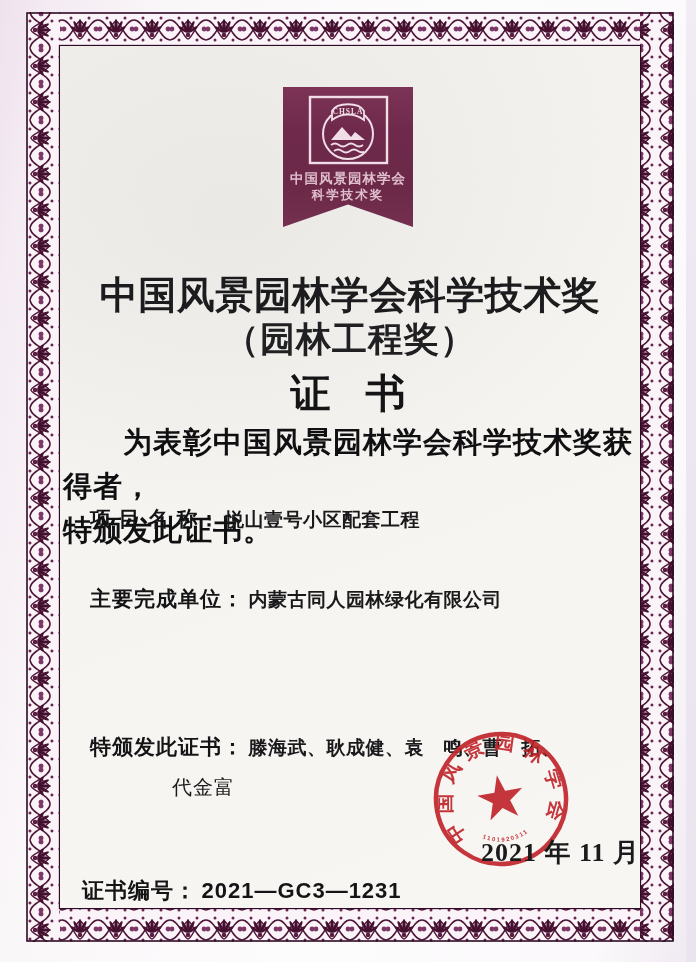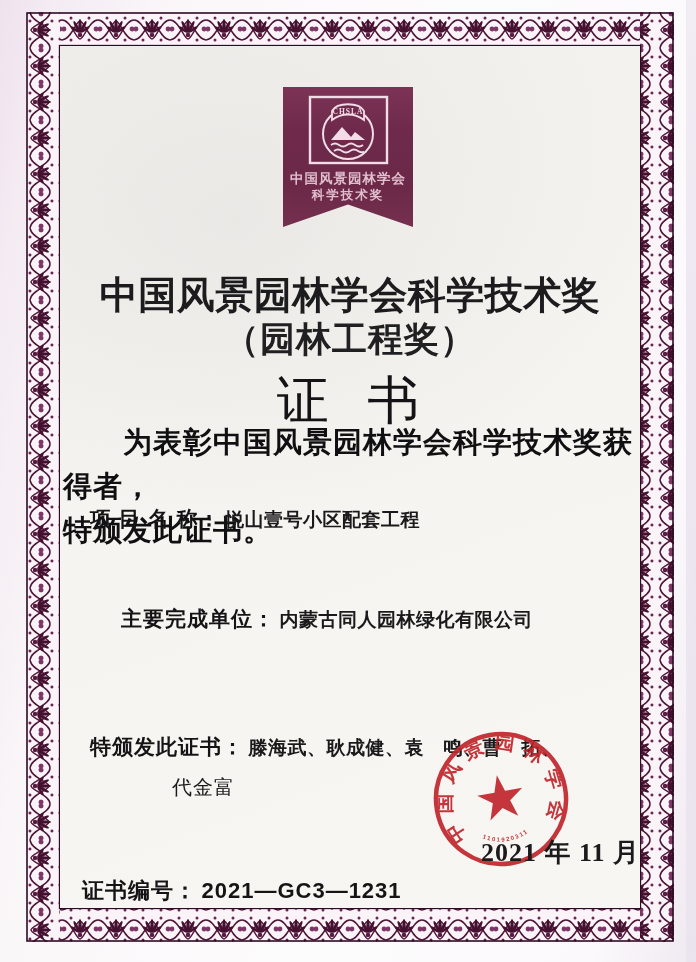--- a/index.html
+++ b/index.html
@@ -33,36 +33,36 @@
     position:absolute; top:192px; left:0;
     font-size:38px; font-weight:900; color:#1c1c1e; letter-spacing:0.5px;
     font-family:"Liberation Sans", sans-serif;
   }
   .title2{
     position:absolute; top:238px; left:0;
     font-size:35px; font-weight:900; color:#202022; letter-spacing:1px;
   }
   .doctype{
     position:absolute; top:288px; left:0;
-    font-size:52px; font-weight:400; color:#141416; word-spacing:16px; letter-spacing:4px;
+    font-size:40px; font-weight:700; color:#141416; word-spacing:16px; letter-spacing:4px;
   }
   .bodytext{
     position:absolute; top:374px; left:3px; width:575px;
     font-family:"Liberation Serif", serif;
     font-size:29px; line-height:44px; color:#101012; font-weight:600;
     text-indent:60px; letter-spacing:1px;
   }
   .field{ position:absolute; left:30px; white-space:nowrap; }
   .field .lbl{
     font-size:21px; font-weight:800; color:#141416; letter-spacing:1px;
   }
   .field .val{
     font-size:19px; font-weight:600; color:#1a1a1c; letter-spacing:0.5px;
   }
-  .f1{ top:459px; } .f2{ top:524px; } .f3{ top:559px;margin-left:31px; } .f4{ top:687px; }
+  .f1{ top:459px; } .f2{ top:524px; } .f3{ top:539px; } .f4{ top:687px; }
   .f4b{ position:absolute; left:112px; top:728px; font-size:20px; font-weight:400; color:#1a1a1c; letter-spacing:1px; }
   .seal{ position:absolute; left:366px; top:673px; width:150px; height:160px; opacity:0.92; }
   .date{
     position:absolute; left:330px; top:789px; width:250px; text-align:right;
     font-family:"Liberation Serif", serif;
     font-size:26px; font-weight:700; color:#1b1b1d; letter-spacing:1px; z-index:5;
   }
   .certno{
     position:absolute; left:22px; top:830px; white-space:nowrap;
   }

